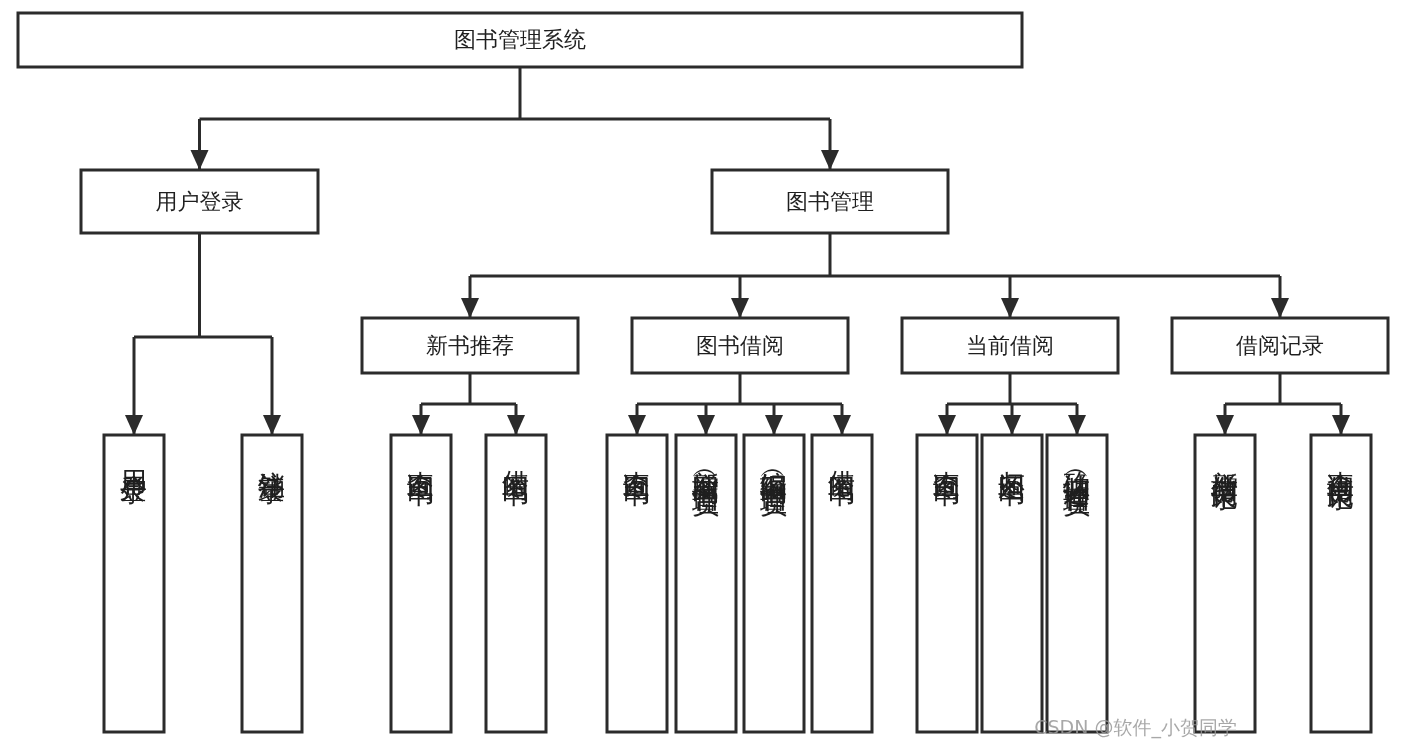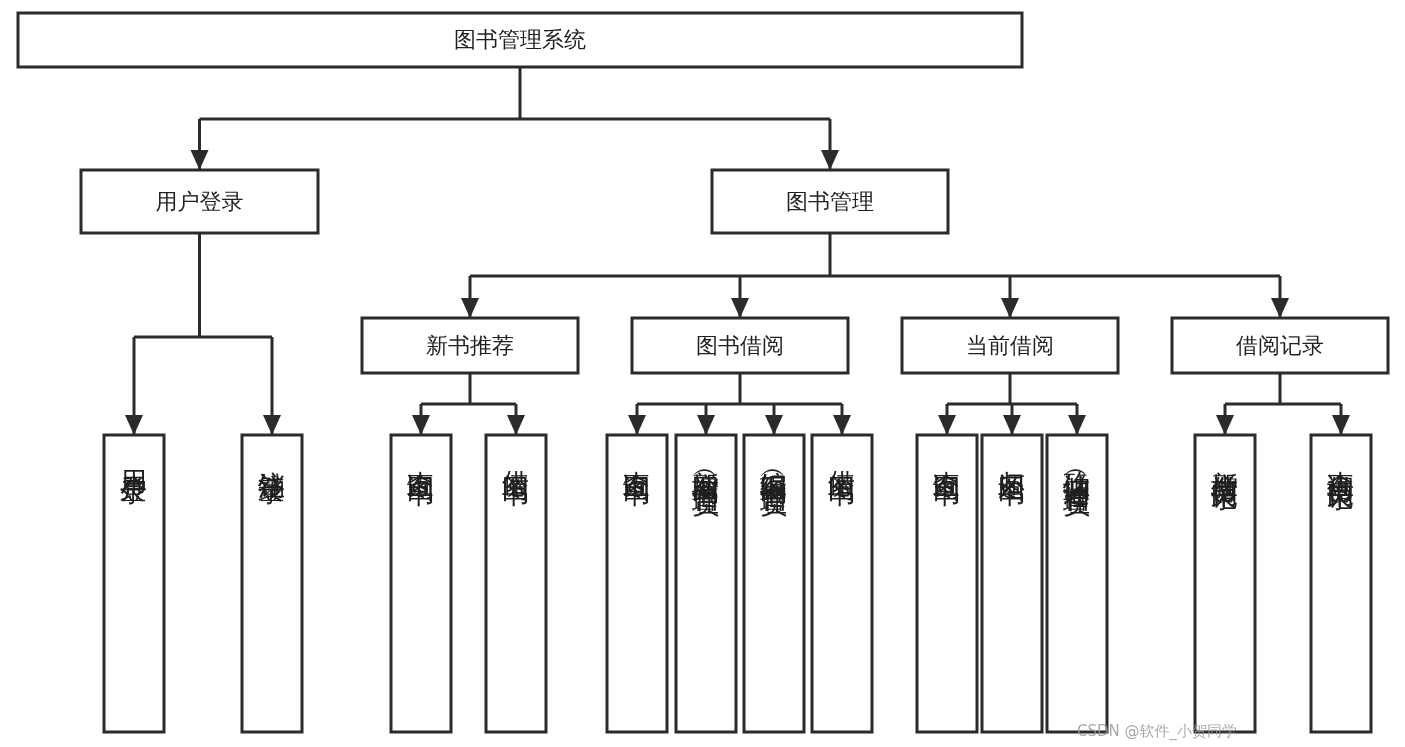--- a/index.html
+++ b/index.html
@@ -62,21 +62,21 @@
     line-height: 1;
     letter-spacing: 3px;
     color: #1f1f1f;
     white-space: nowrap;
   }
   .watermark {
     position: absolute;
     right: 10px;
     bottom: 6px;
     font-family: "DejaVu Sans", "Liberation Sans", sans-serif;
-    font-size: 15px;
+    font-size: 19px;
     color: #9a9a9a;
     opacity: 0.85;
     white-space: nowrap;
     pointer-events: none;
   }
 </style>
 </head>
 <body>
 
 <div id="diagram-root">

